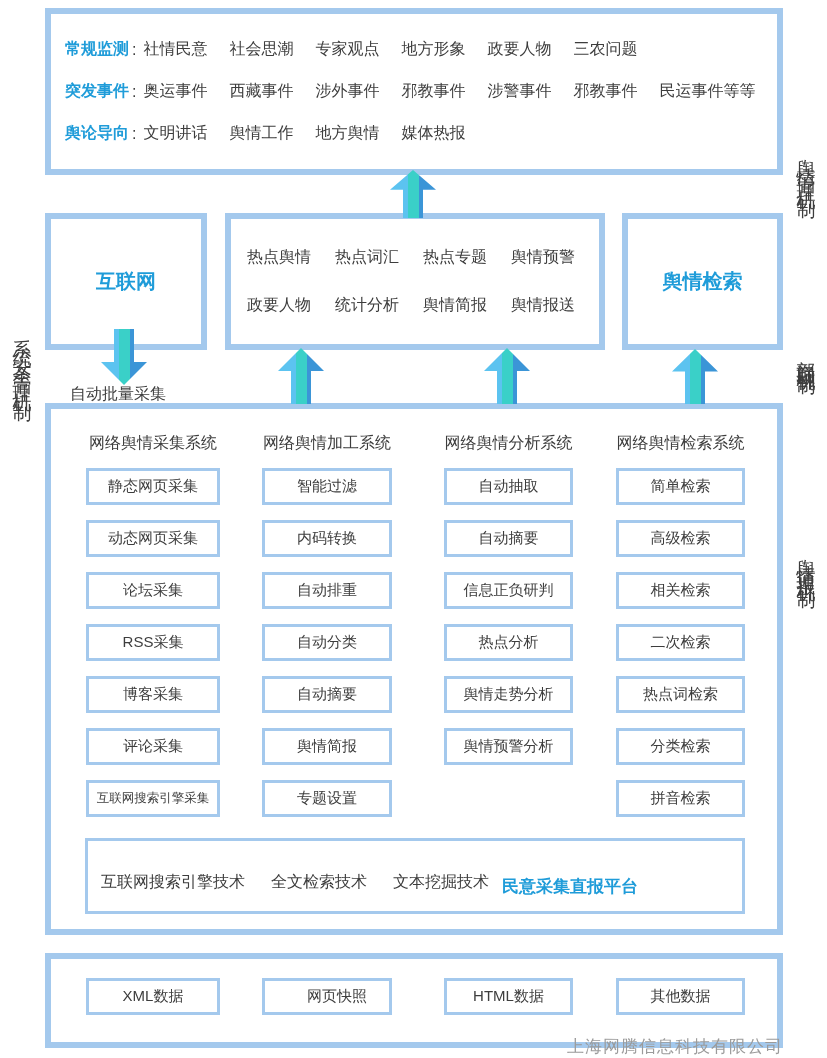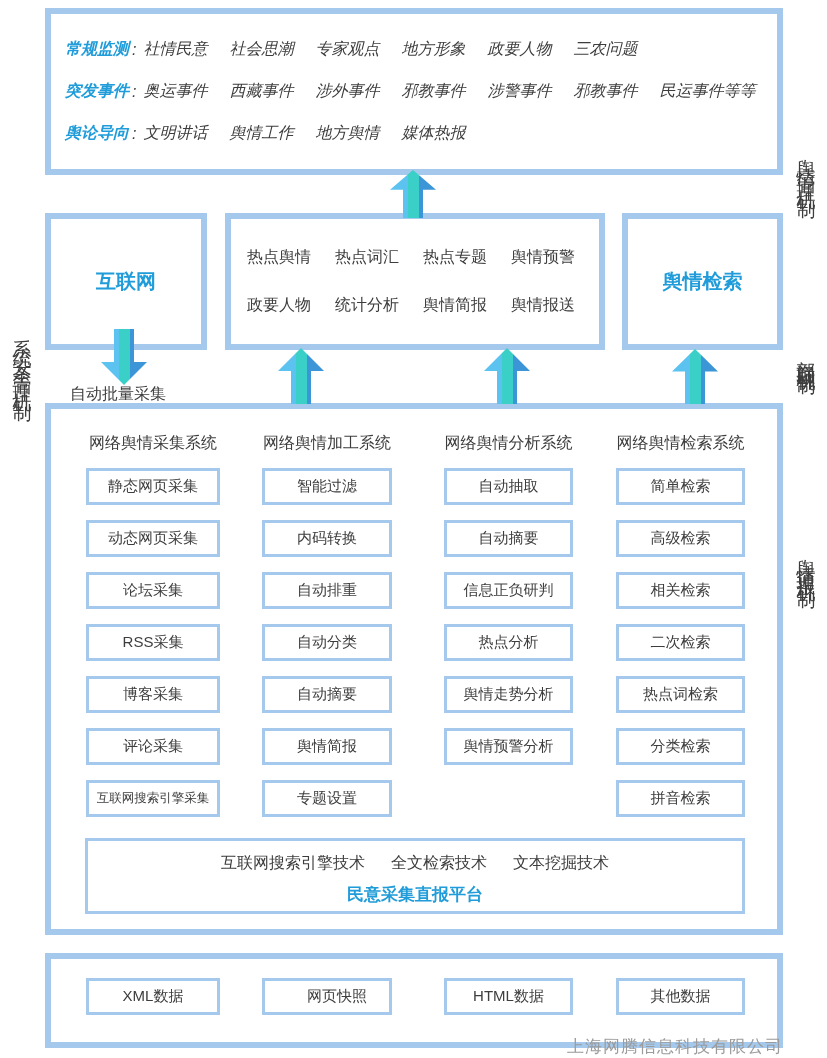--- a/index.html
+++ b/index.html
@@ -10,21 +10,21 @@
     color: #3d3d3d;
   }
   .box {
     position: absolute; box-sizing: border-box;
     border: 6px solid #a4c9ed; background: #fff;
   }
   
   .top-box { left: 45px; top: 8px; width: 738px; height: 167px;
     display: flex; flex-direction: column; justify-content: space-evenly;
     padding: 4px 10px 4px 14px; }
-  .trow { display: flex; align-items: center; white-space: nowrap; font-style: italic; }
+  .trow { display: flex; align-items: center; white-space: nowrap; }
   .tlabel { color: #1f9cd9; font-weight: bold; font-size: 16px; }
   .tcolon { font-size: 16px; color: #3d3d3d; margin: 0 7px 0 3px; }
   .titem { font-size: 16px; color: #3d3d3d; margin-right: 22px; }
   .titem:last-child { margin-right: 0; }
   
   .internet-box { left: 45px; top: 213px; width: 162px; height: 137px;
     display: flex; align-items: center; justify-content: center; }
   .retrieval-box { left: 622px; top: 213px; width: 161px; height: 137px;
     display: flex; align-items: center; justify-content: center; }
   .big-label { color: #1f9cd9; font-weight: bold; font-size: 20px; }
@@ -50,21 +50,21 @@
   .c1 { left: 86px;  width: 134px; }
   .c2 { left: 262px; width: 130px; }
   .c3 { left: 444px; width: 129px; }
   .c4 { left: 616px; width: 129px; }
   .small-box { box-sizing: border-box; border: 3px solid #a4c9ed; background: #fff;
     height: 37px; display: flex; align-items: center; justify-content: center;
     font-size: 15px; color: #3d3d3d; white-space: nowrap; }
   .small-box.tight { font-size: 12.5px; }
   .tech-box { position: absolute; box-sizing: border-box; left: 85px; top: 838px;
     width: 660px; height: 76px; border: 3px solid #a4c9ed; background: #fff;
-    display: flex; flex-direction: column; align-items: center; padding-top: 12px; }
+    display: flex; flex-direction: row; align-items: center; padding-top: 12px; }
   .tech-row { display: flex; white-space: nowrap; }
   .tech-item { font-size: 16px; margin: 0 13px; }
   .platform { color: #1f9cd9; font-weight: bold; font-size: 17px; margin-top: 9px; }
   
   .bottom-box { left: 45px; top: 953px; width: 738px; height: 95px; }
   .bitem { position: absolute; top: 978px; z-index: 2; }
   .b1 { left: 86px;  width: 134px; }
   .b2 { left: 262px; width: 130px; padding-left: 20px; }
   .b3 { left: 444px; width: 129px; }
   .b4 { left: 616px; width: 129px; }

